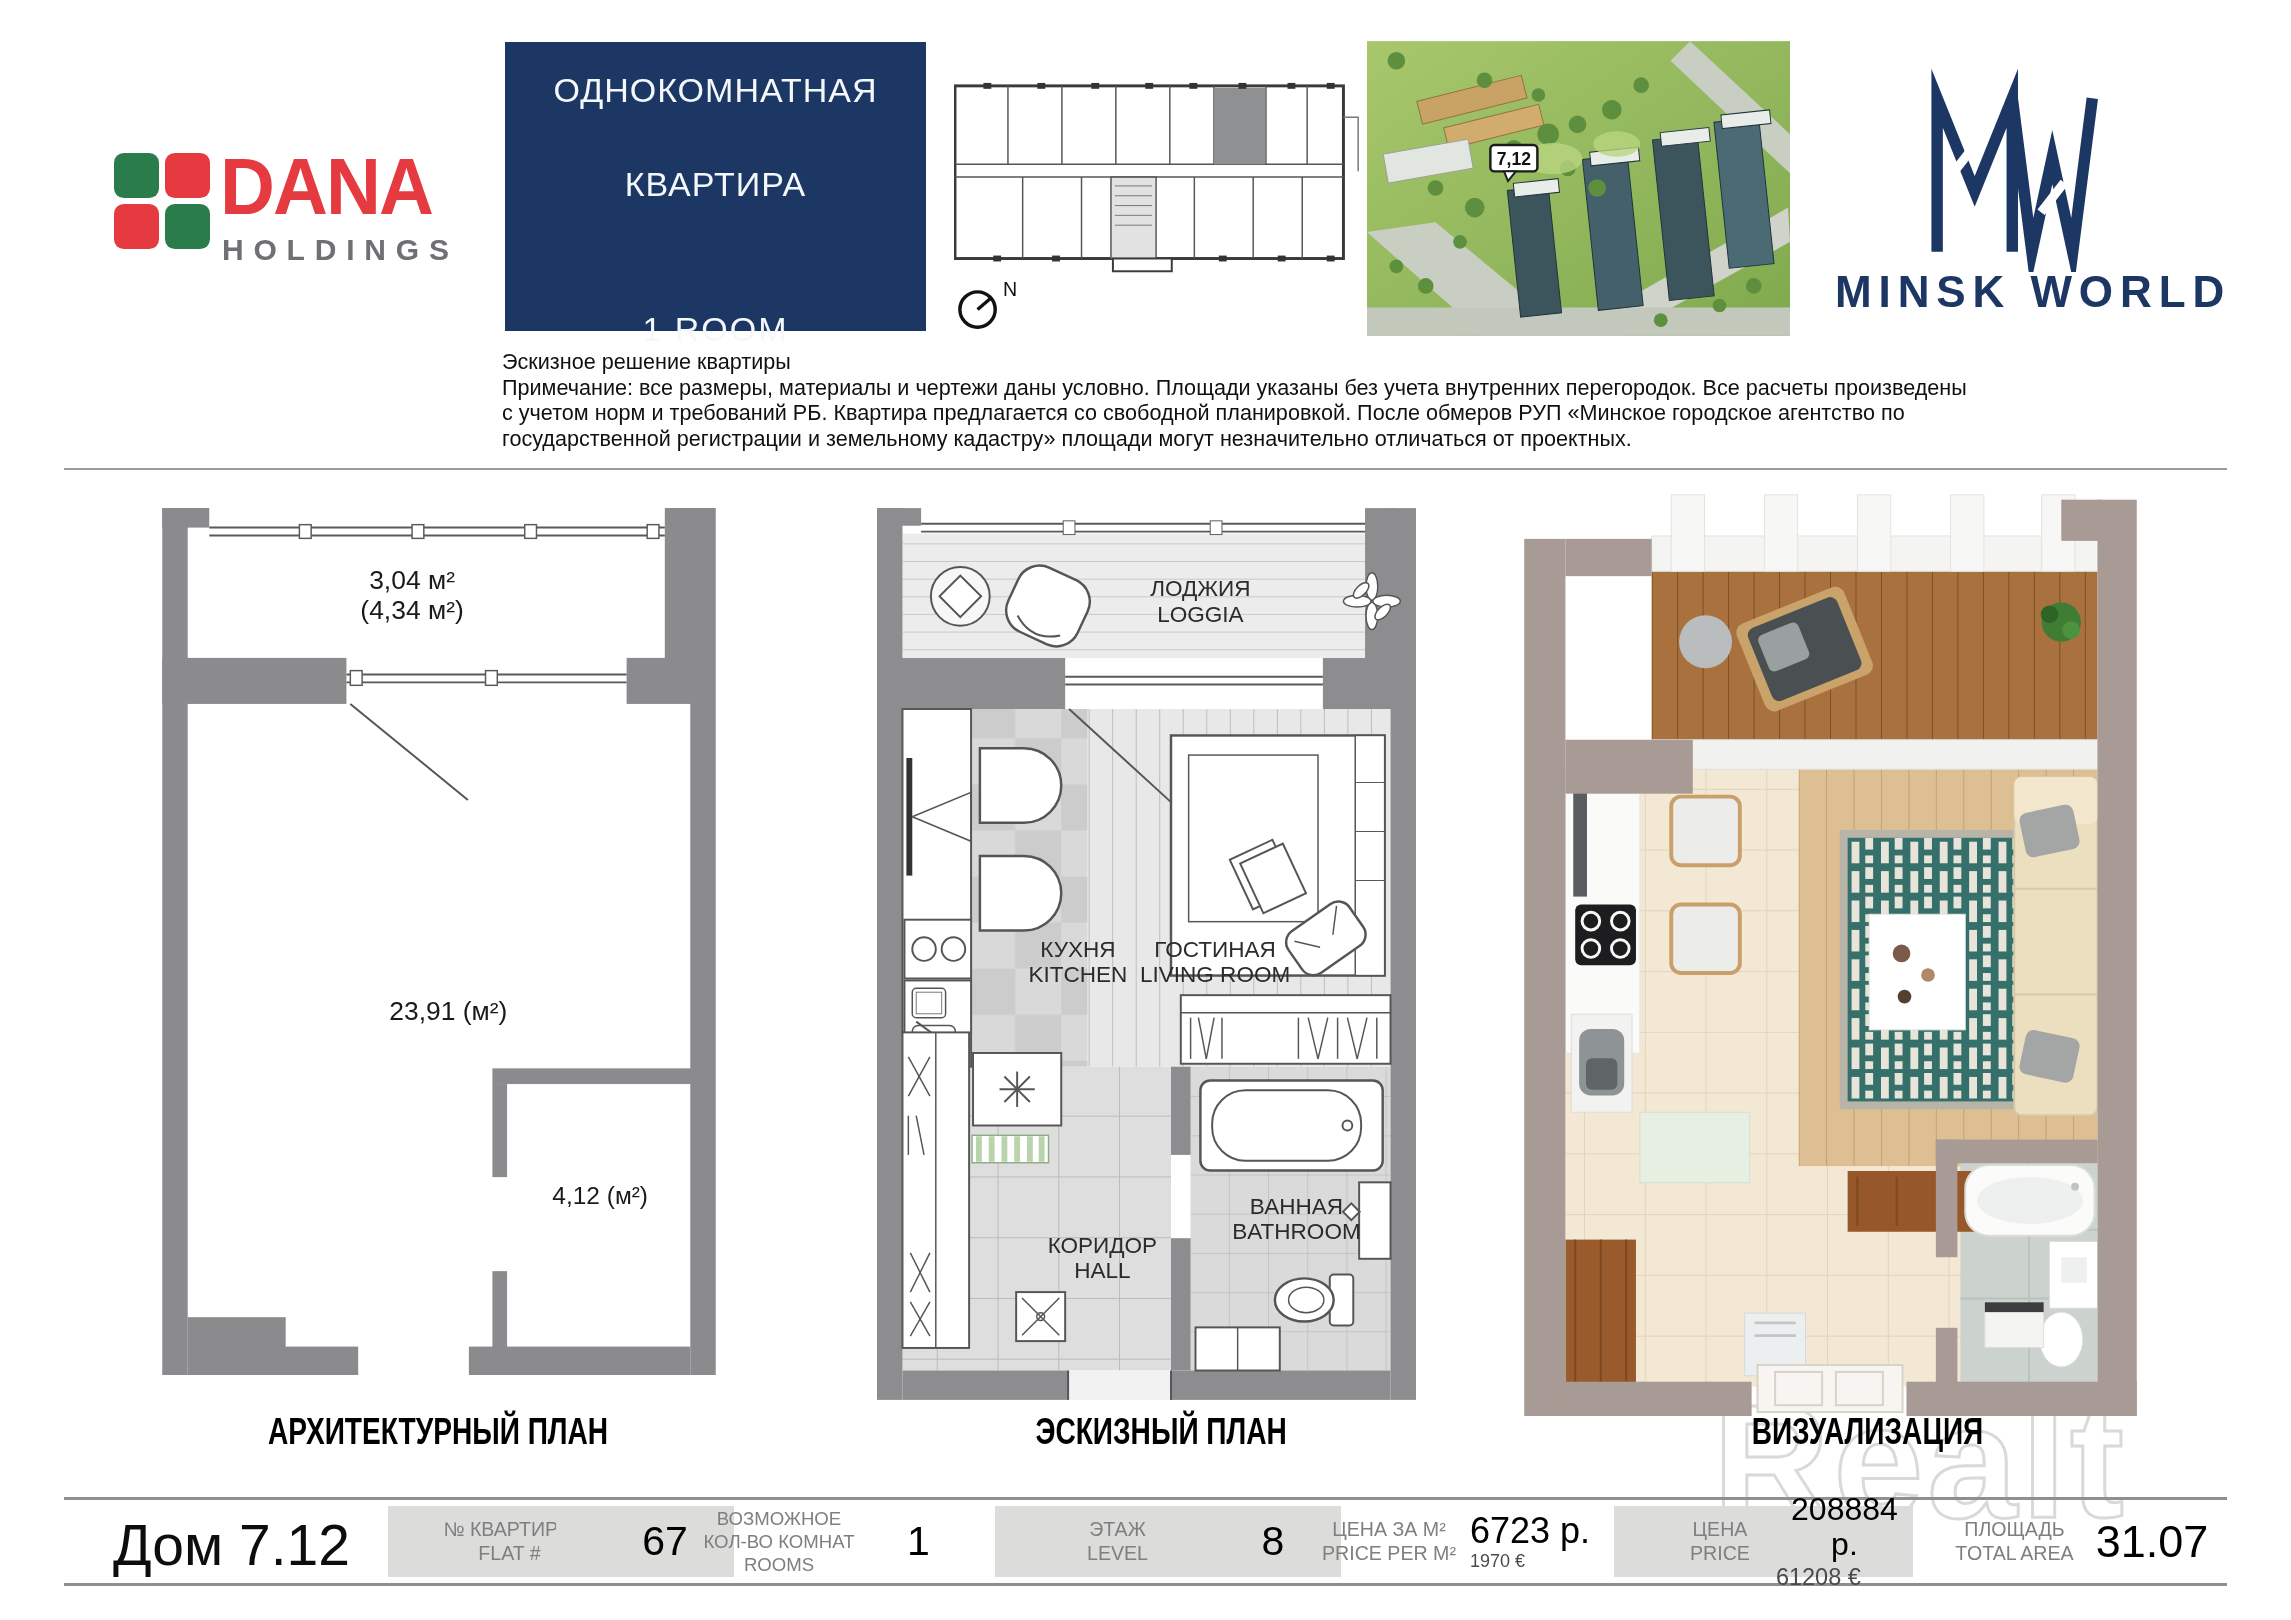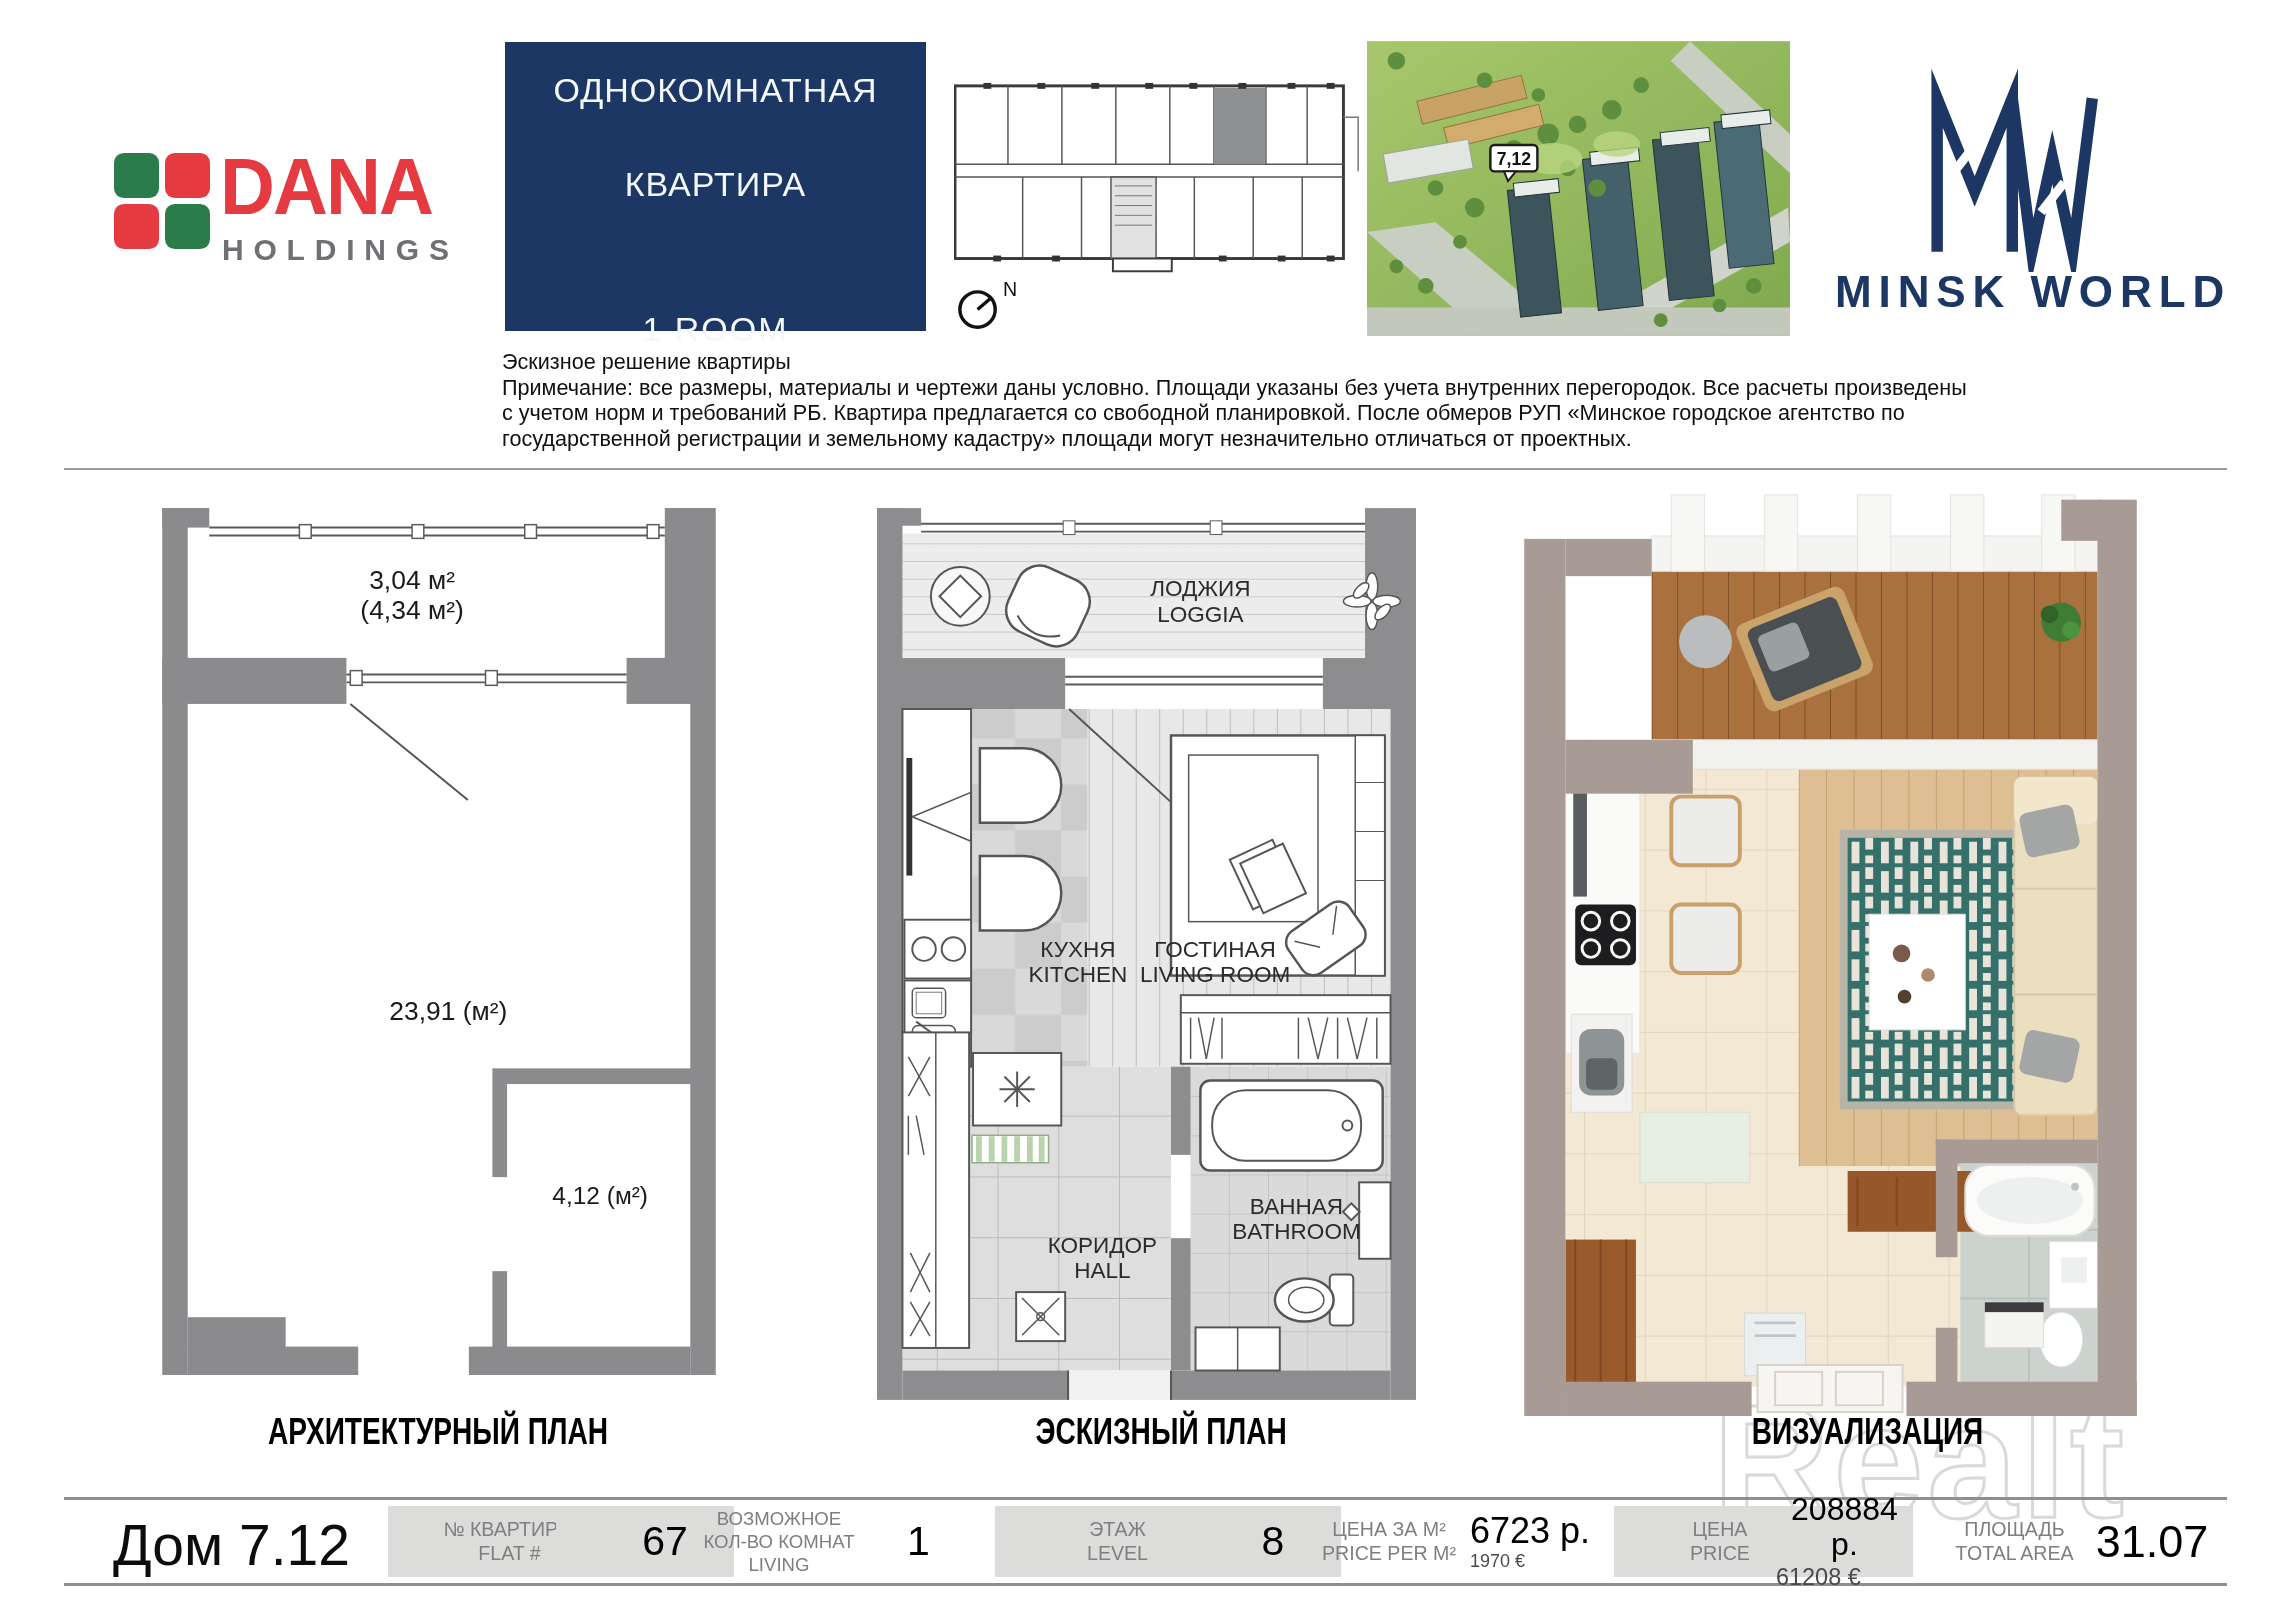--- a/index.html
+++ b/index.html
@@ -623,21 +623,21 @@
     <div class="glabel">№ КВАРТИРЫ</div>
     <div class="glabel">FLAT #</div>
   </div>
   <div class="abs cell gbox" style="left:556px;top:1506px;width:138px;height:71px;">
     <div class="bigval">67</div>
   </div>
 
   <div class="abs cell" style="left:686px;top:1506px;width:186px;height:71px;">
     <div class="glabel3">ВОЗМОЖНОЕ</div>
     <div class="glabel3">КОЛ-ВО КОМНАТ</div>
-    <div class="glabel3">LIVING</div>
+    <div class="glabel3">ROOMS</div>
   </div>
   <div class="abs cell" style="left:887px;top:1506px;width:63px;height:71px;">
     <div class="bigval">1</div>
   </div>
 
   <div class="abs cell gbox" style="left:995px;top:1506px;width:165px;height:71px;">
     <div class="glabel">ЭТАЖ</div>
     <div class="glabel">LEVEL</div>
   </div>
   <div class="abs cell gbox" style="left:1165px;top:1506px;width:136px;height:71px;">

